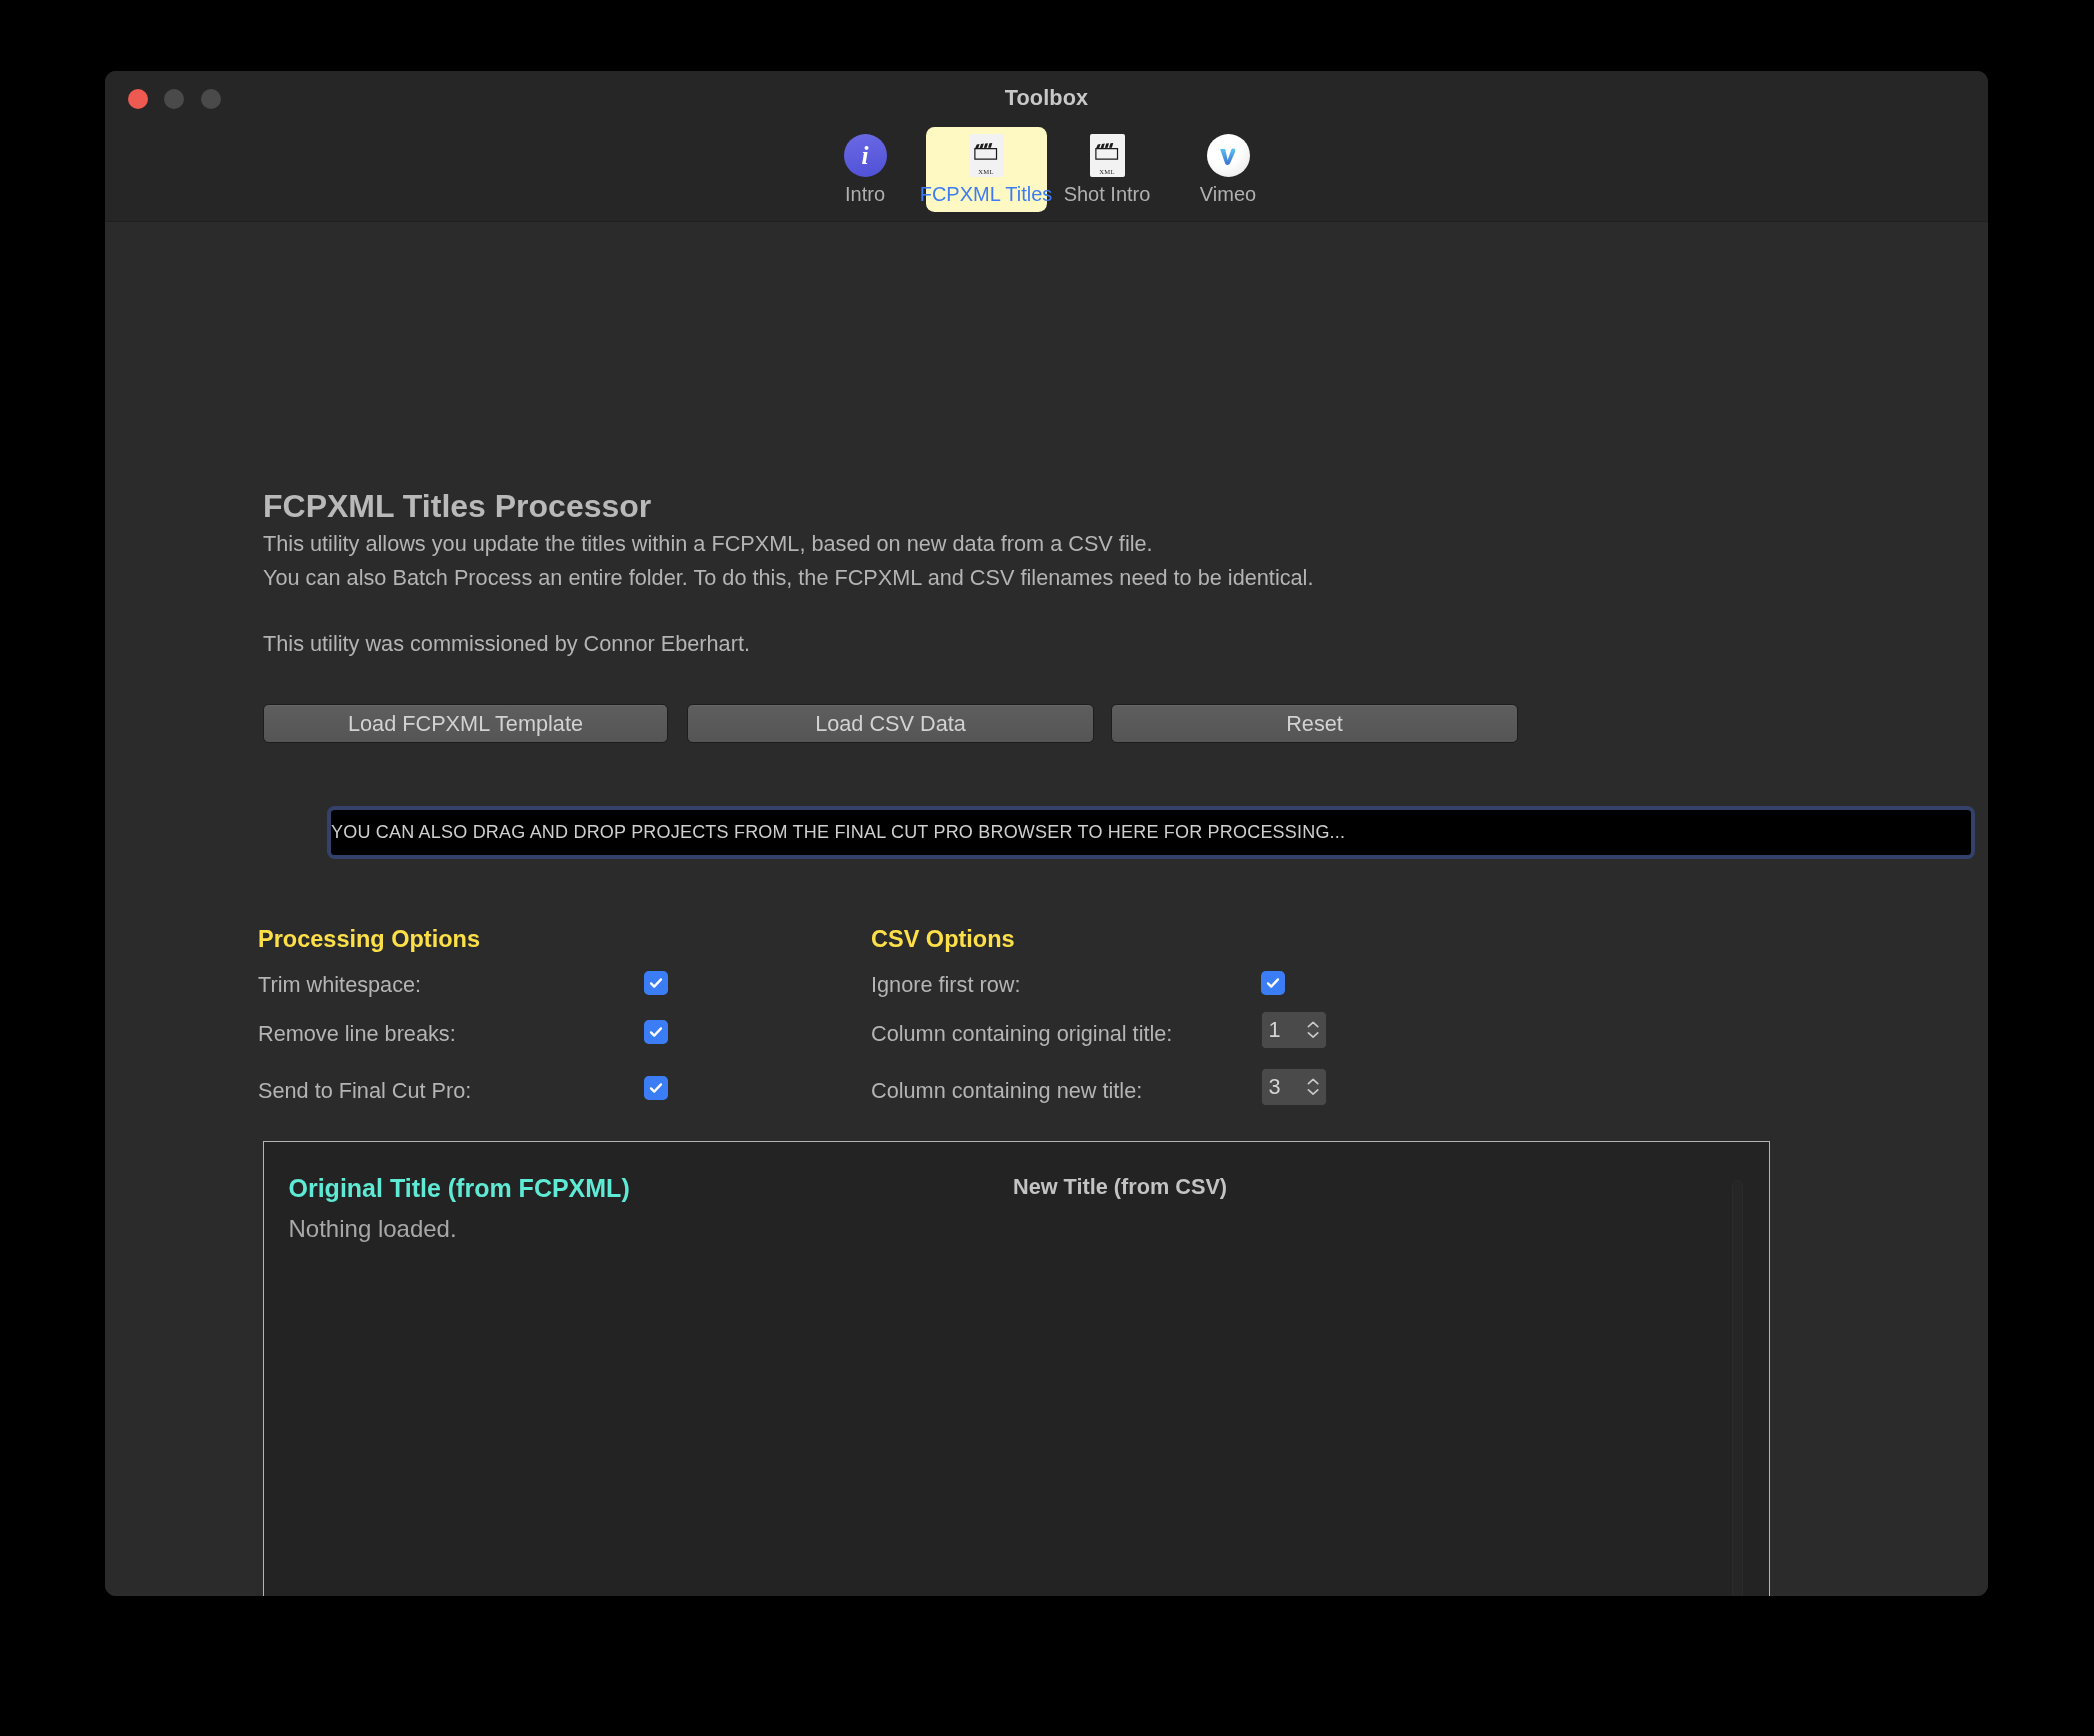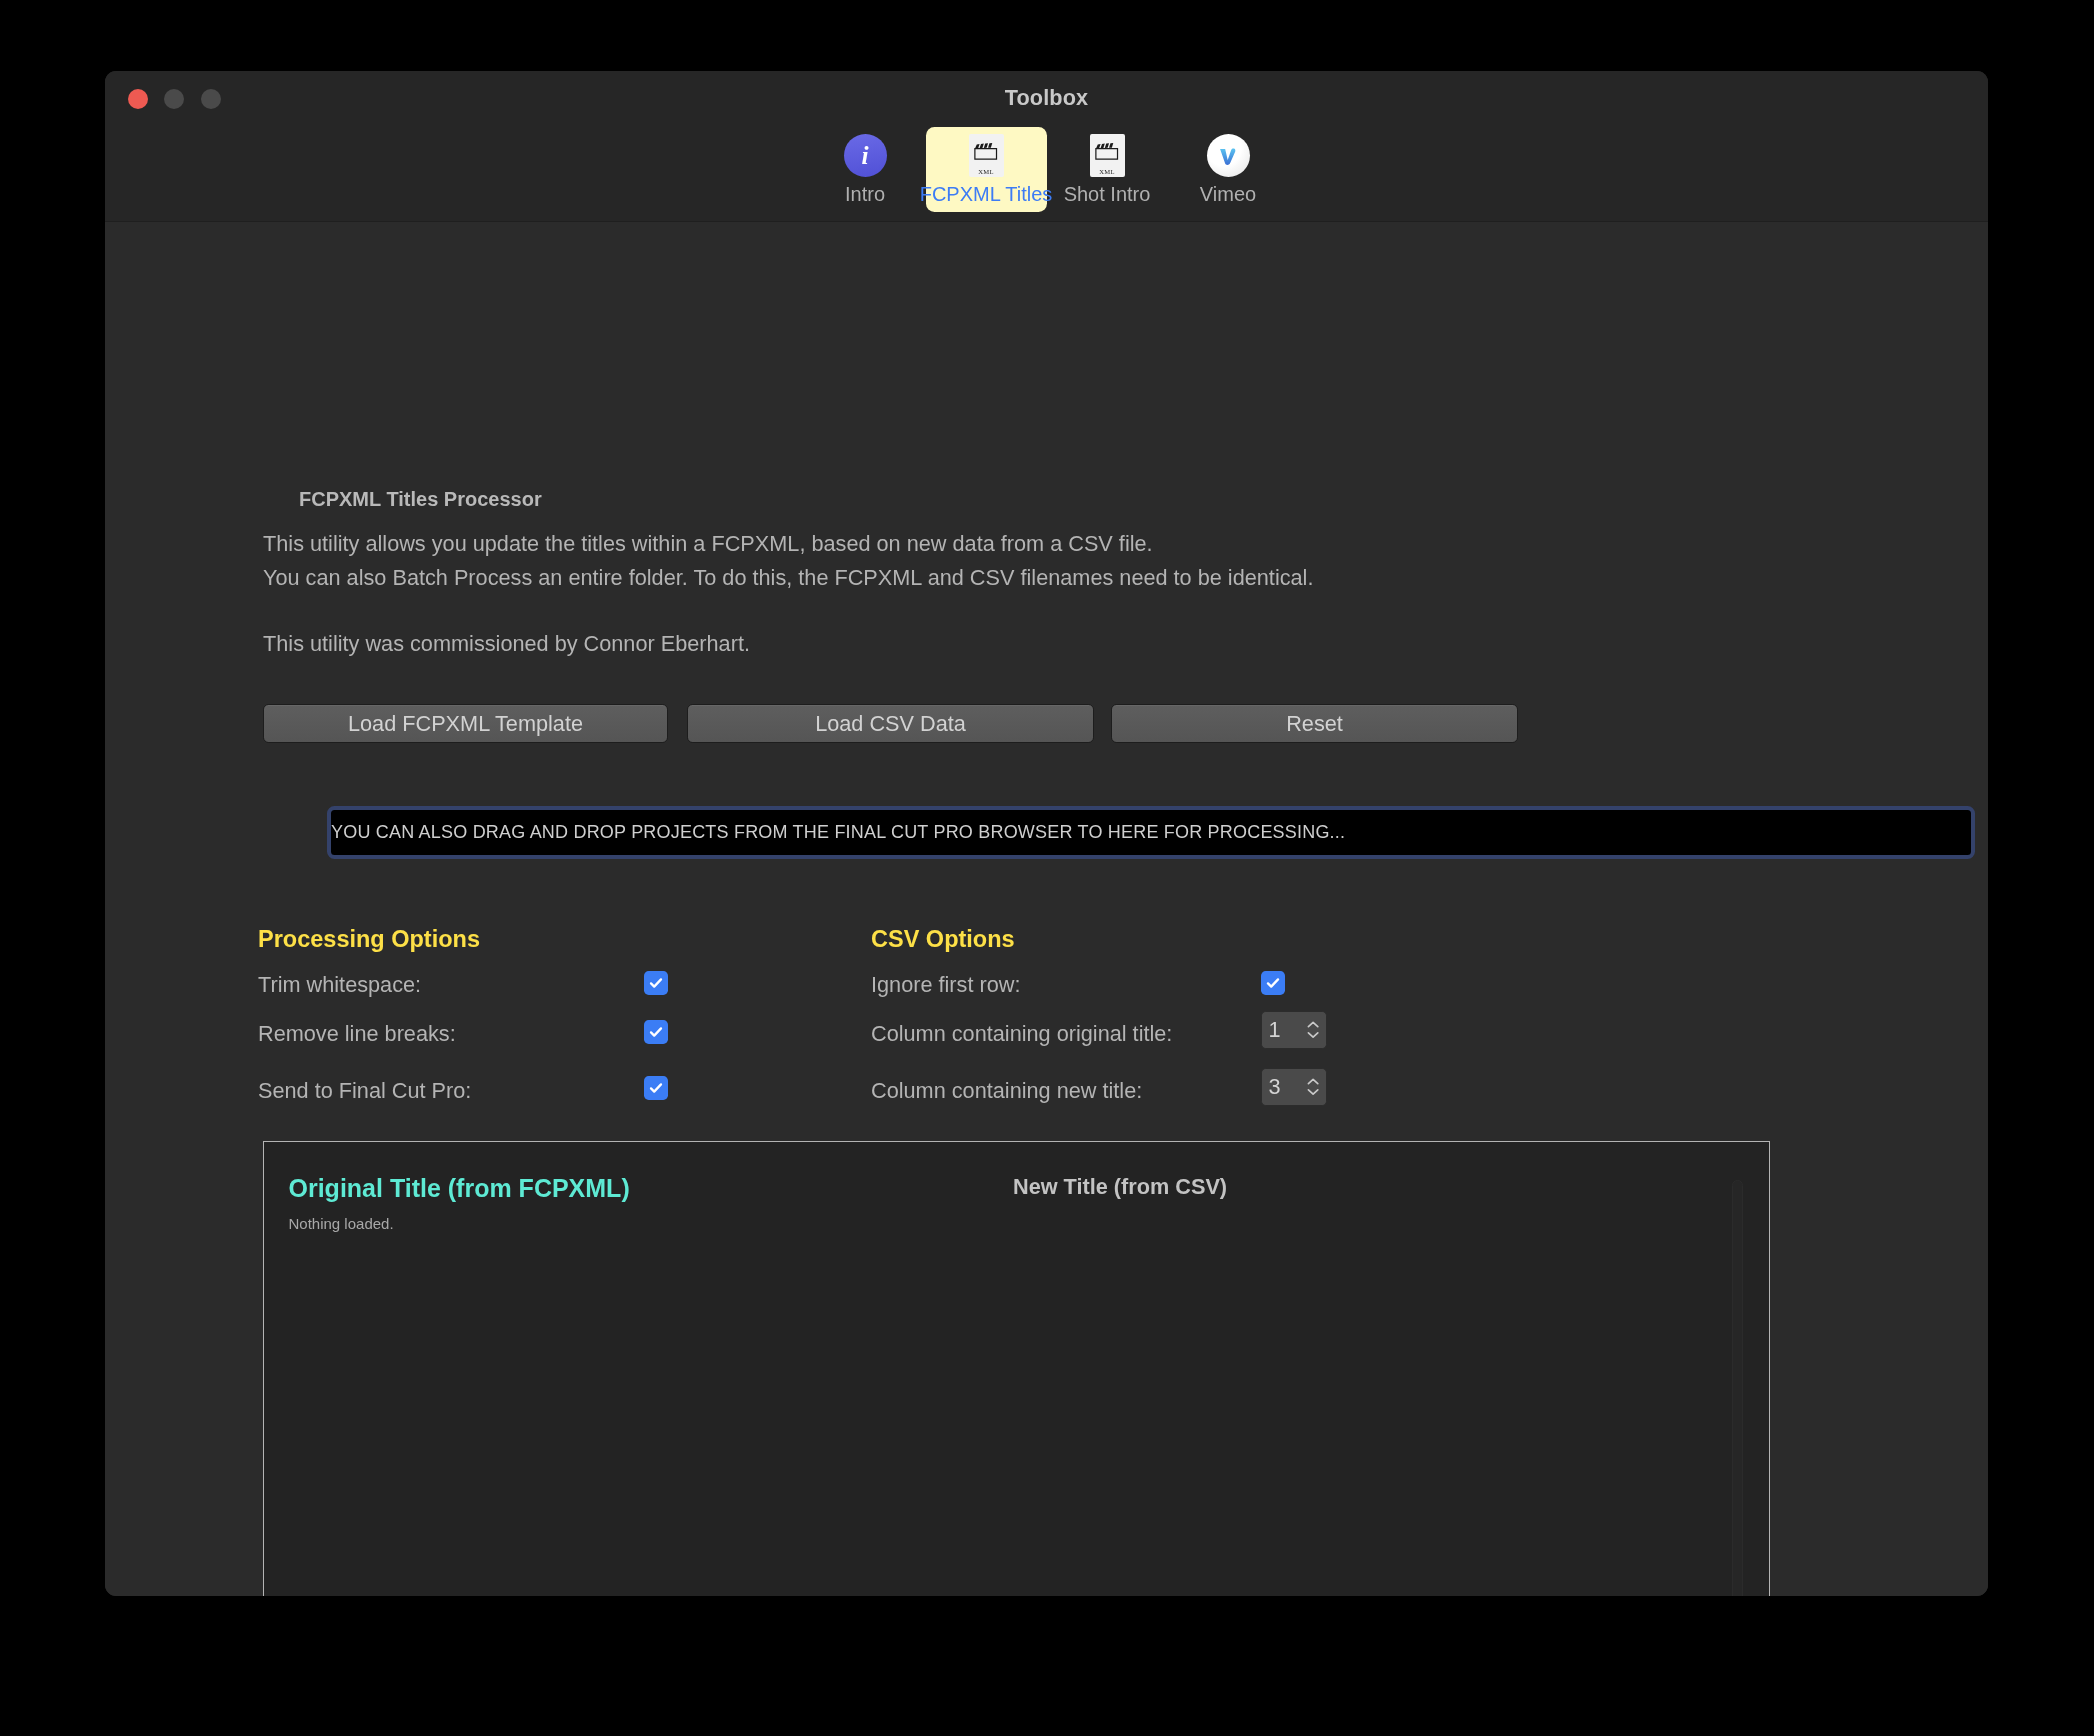--- a/index.html
+++ b/index.html
@@ -115,21 +115,21 @@
   
   #content {
     position: relative;
     height: calc(100% - 151px);
     background: #2b2b2b;
     padding: 0;
   }
 
   #sec-title {
     position: absolute; left: 158px; top: 266px;
-    font-size: 20px; font-weight: bold; color: #b9b9b9; margin-left: 36px;
+    font-size: 32px; font-weight: bold; color: #b9b9b9;
   }
   .desc {
     position: absolute; left: 158px;
     font-size: 21.7px; color: #b4b4b4; white-space: nowrap;
   }
   #desc1 { top: 309px; }
   #desc2 { top: 343px; }
   #desc3 { top: 409px; }
 
   
@@ -224,21 +224,21 @@
   #col-orig {
     position: absolute; left: 24.5px; top: 32px;
     font-size: 25px; font-weight: bold; color: #5eead4;
   }
   #col-new {
     position: absolute; left: 749px; top: 32px;
     font-size: 21.7px; font-weight: bold; color: #c3c3c3;
   }
   #empty-msg {
     position: absolute; left: 24.5px; top: 73px;
-    font-size: 15px; color: #a8a8a8;
+    font-size: 24px; color: #a8a8a8;
   }
   #res-scroll {
     position: absolute; right: 26px; top: 38px;
     width: 11.3px; height: 494px;
     border-radius: 5.6px;
     background: #262626;
     border: 0.9px solid #2b2b2b;
   }
 </style>
 </head>

